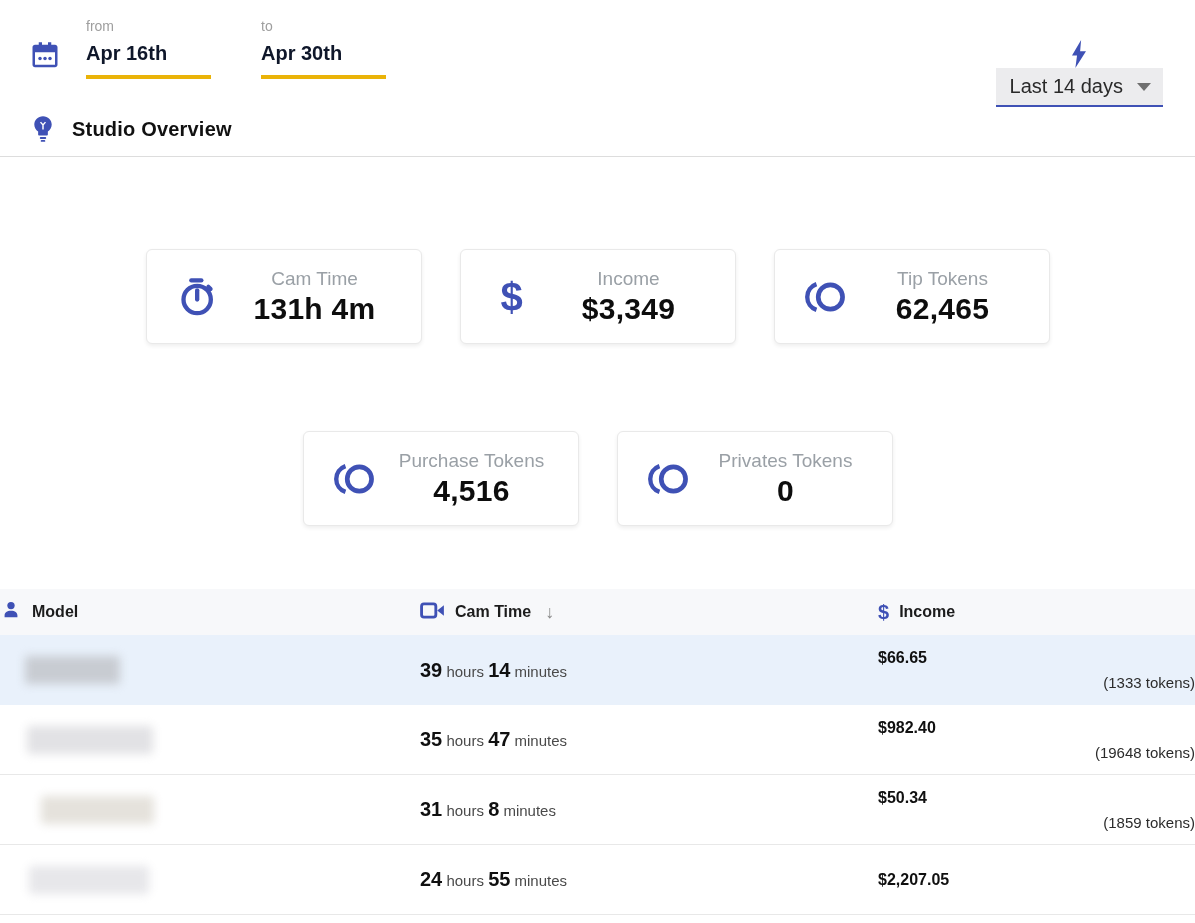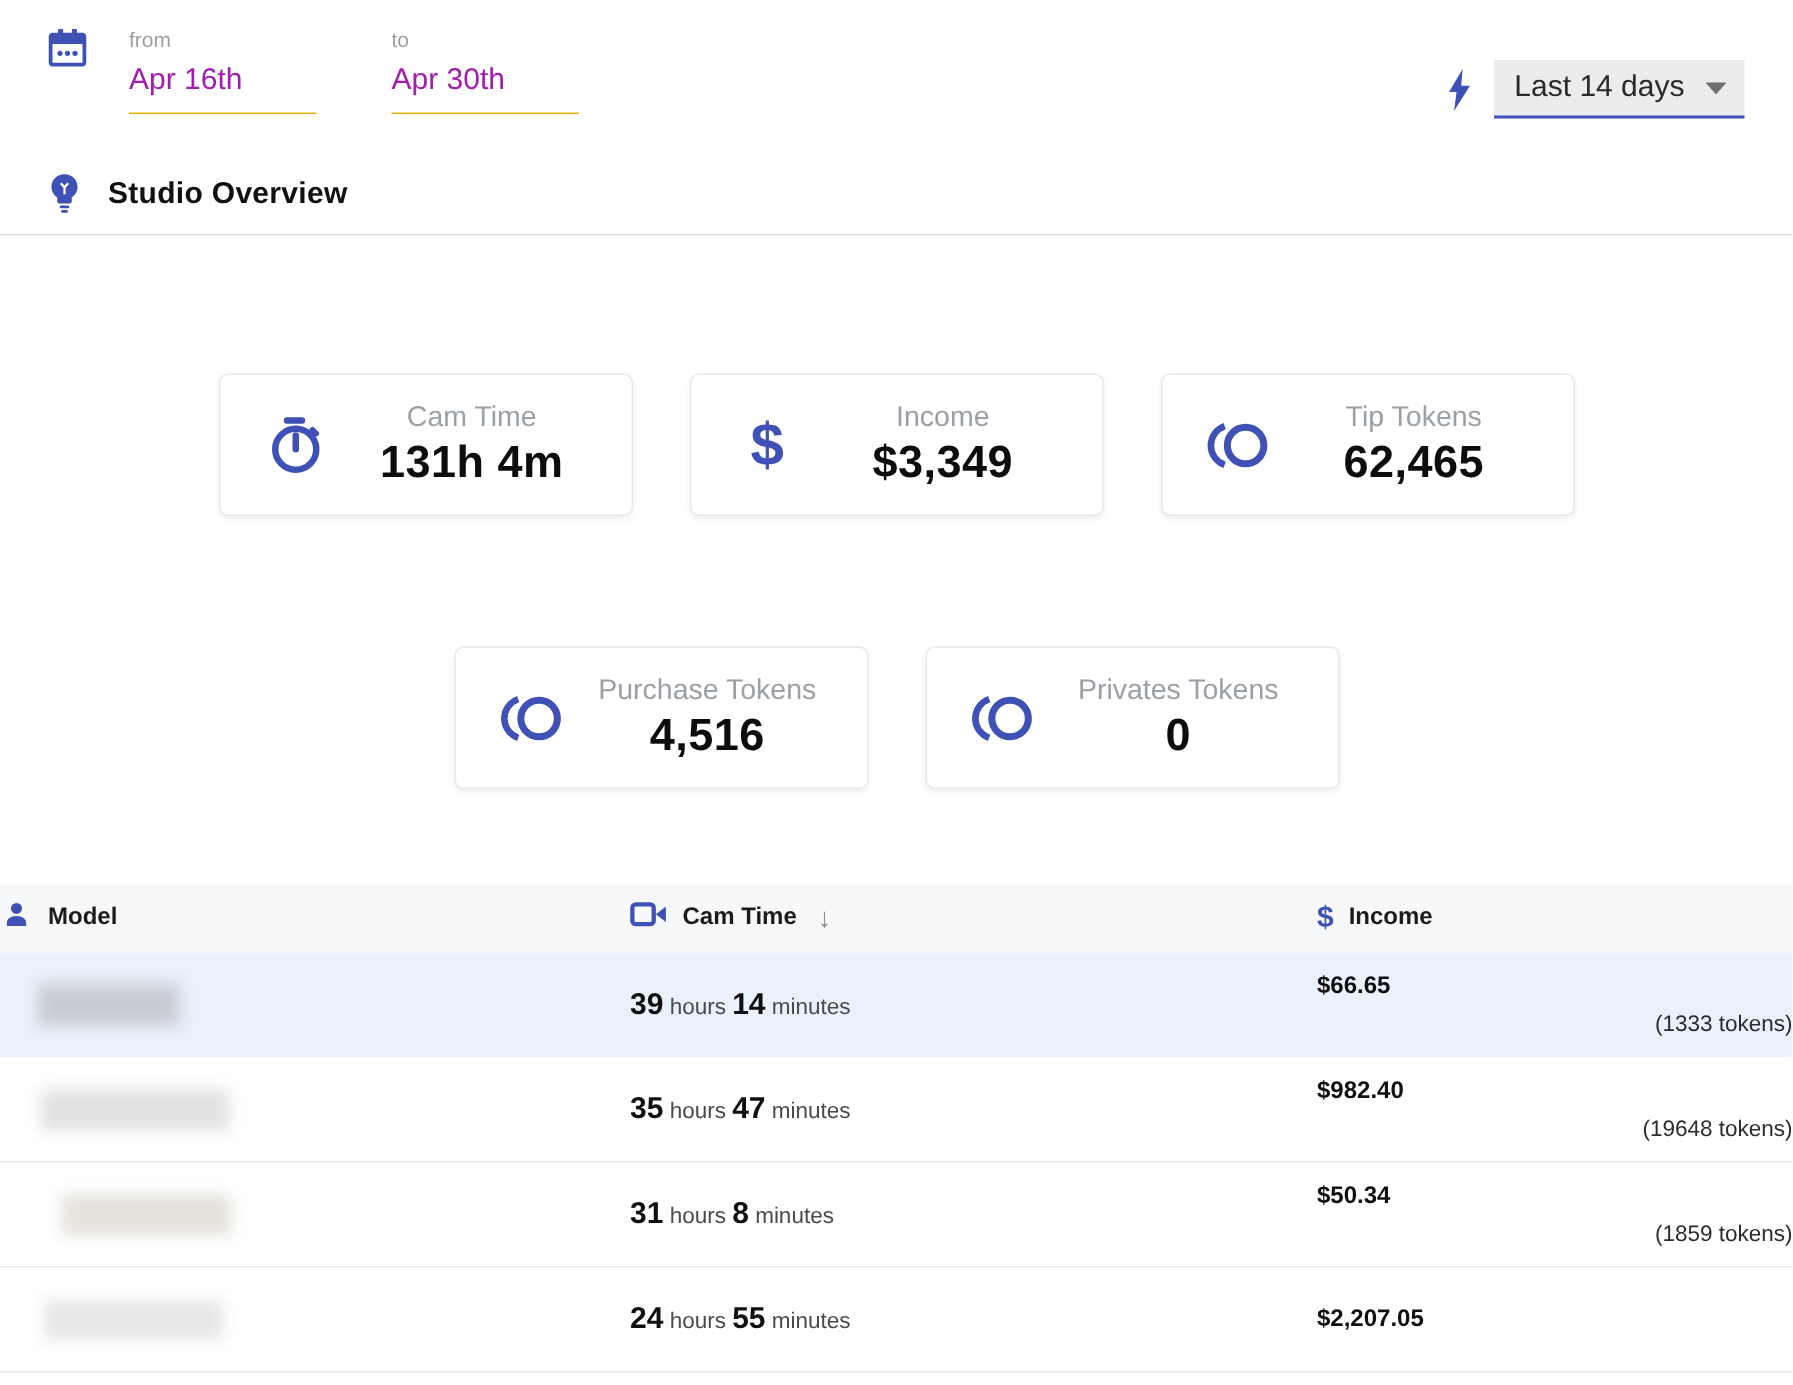--- a/index.html
+++ b/index.html
@@ -1,29 +1,29 @@
 <!DOCTYPE html>
 <html><head>
 <meta charset="utf-8">
 <style>
   * { margin:0; padding:0; box-sizing:border-box; }
   html,body { width:1195px; height:923px; background:#fff;
     font-family:"Liberation Sans", sans-serif; color:#1c1c1c; overflow:hidden; }
 
   
   .topbar { position:relative; padding:18px 32px 0 30px; height:100px; }
-  .date-group { display:flex; gap:26px; }
+  .date-group { display:flex; align-items:flex-end; gap:26px; }
   .cal-icon { width:30px; height:30px; margin-bottom:8px; cursor:pointer; }
   .date-field { width:125px; }
   .date-label { font-size:14px; color:#9e9e9e; margin-bottom:8px; }
-  .date-value { font-size:20px; color:#a21caf; padding-bottom:10px;
-    border-bottom:1px solid #eab308; cursor:pointer; }
+  .date-value { font-size:20px; color:#0f172a; padding-bottom:10px;
+    border-bottom:4px solid #eab308; cursor:pointer;font-weight:bold; }
   .to-field { margin-left:24px; }
 
-  .quick-range { position:absolute; right:32px; top:40px; display:flex; align-items:center; gap:14px; }
+  .quick-range { position:absolute; right:32px; top:40px; display:flex; align-items:center; gap:0;flex-direction:column; }
   .bolt-icon { width:18px; height:28px; }
   .range-select { background:#ececee; border-bottom:2px solid #3f51b5;
     padding:7px 12px 7px 14px; min-width:158px; display:flex; align-items:center;
     justify-content:space-between; cursor:pointer; }
   .range-select .val { font-size:20px; color:#2a2a2a; }
   .caret { width:0; height:0; border-left:7px solid transparent; border-right:7px solid transparent;
     border-top:8px solid #6f6f6f; margin-left:14px; }
 
   
   .section-row { display:flex; align-items:center; gap:18px; margin:14px 0 0 32px; }

